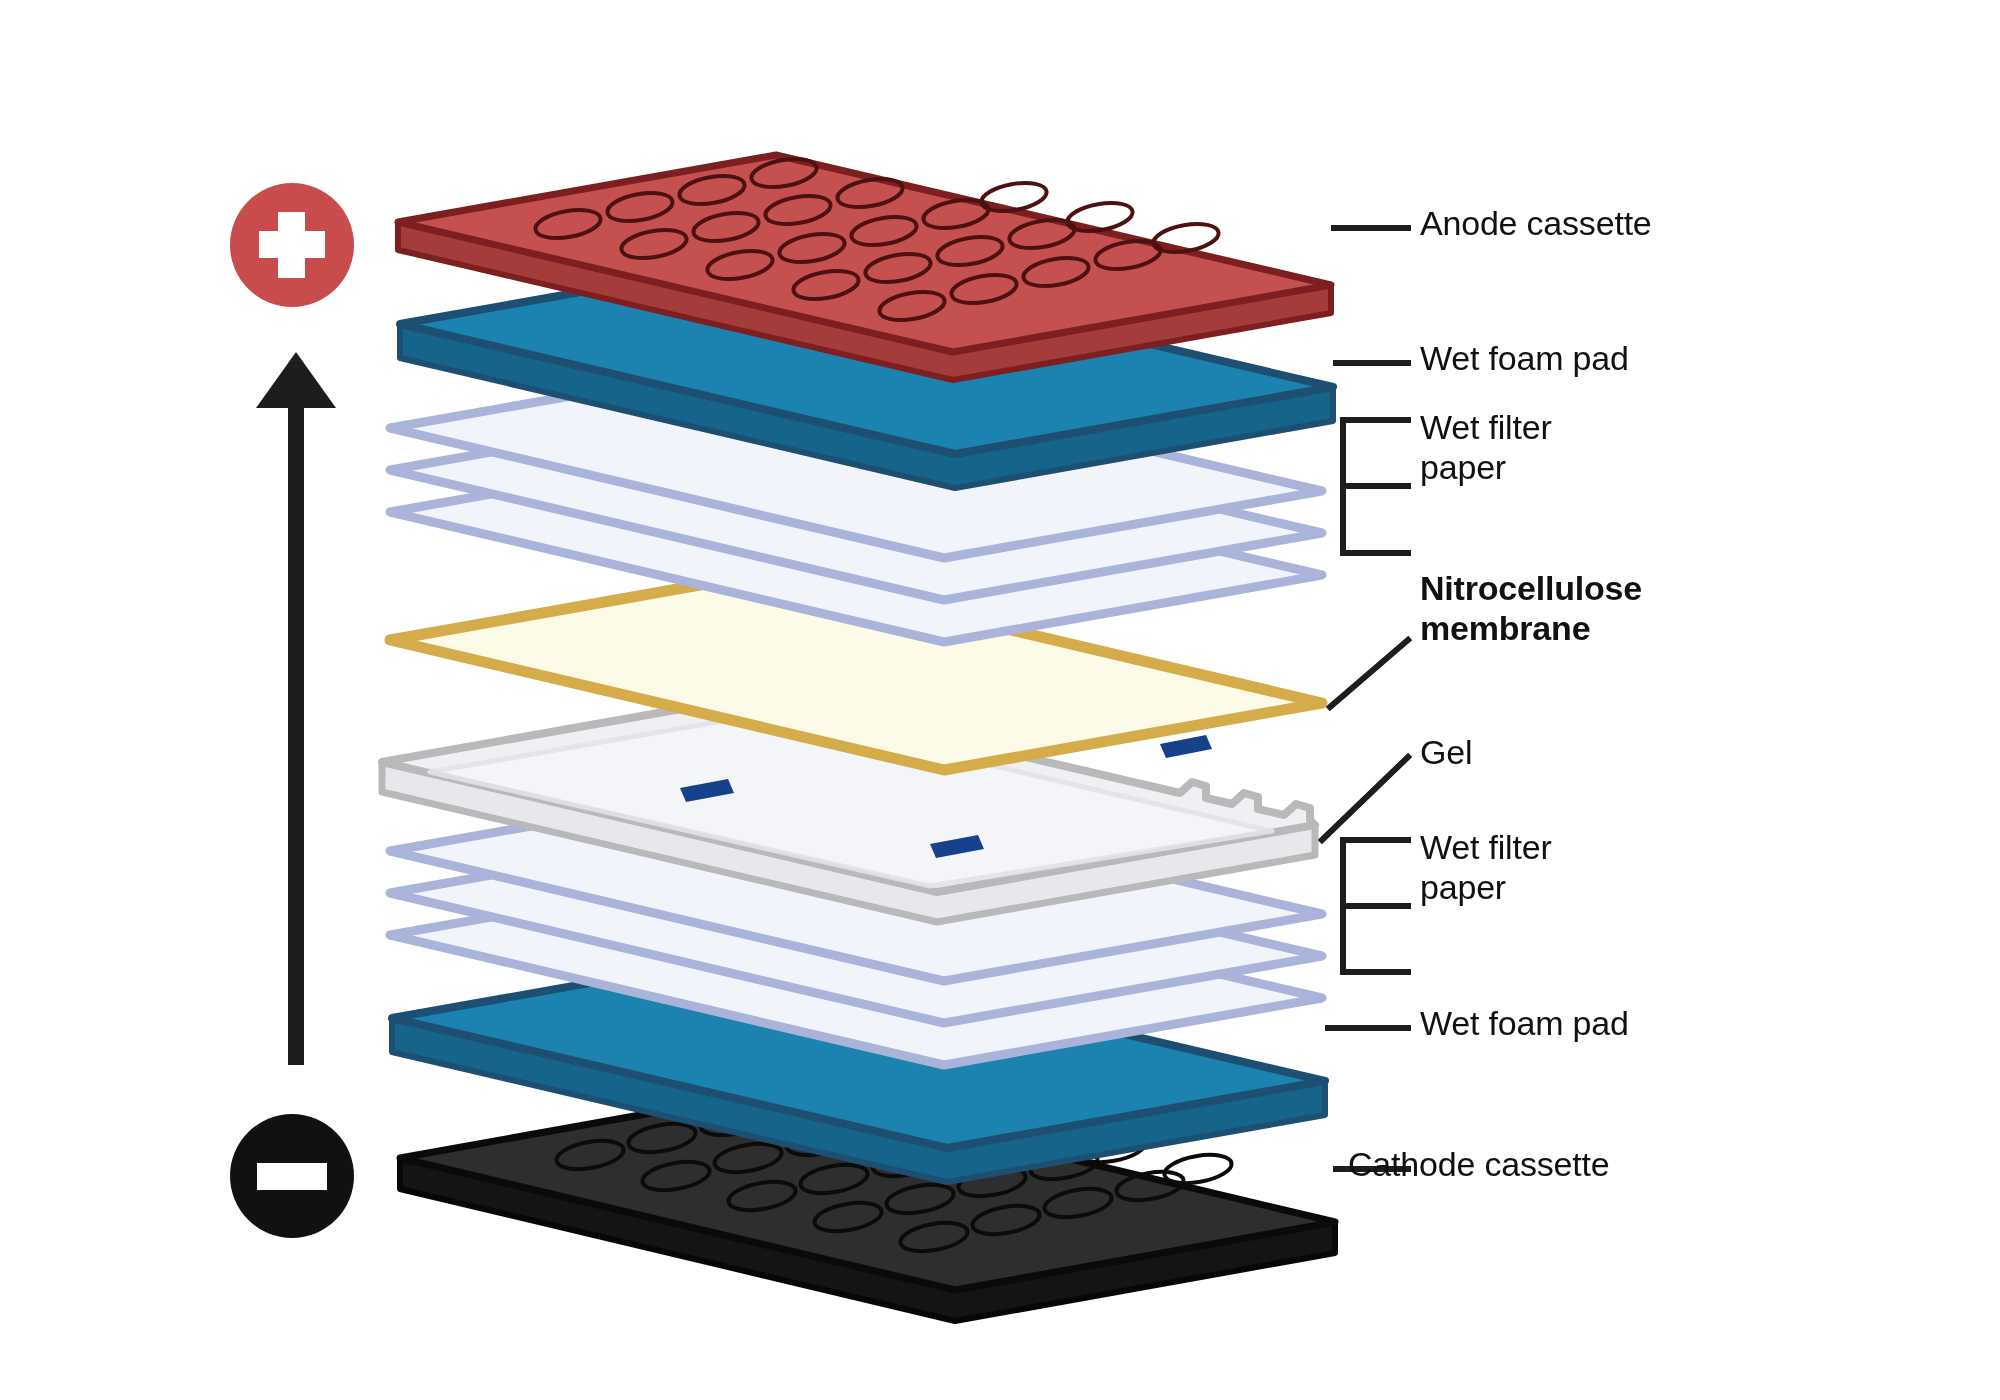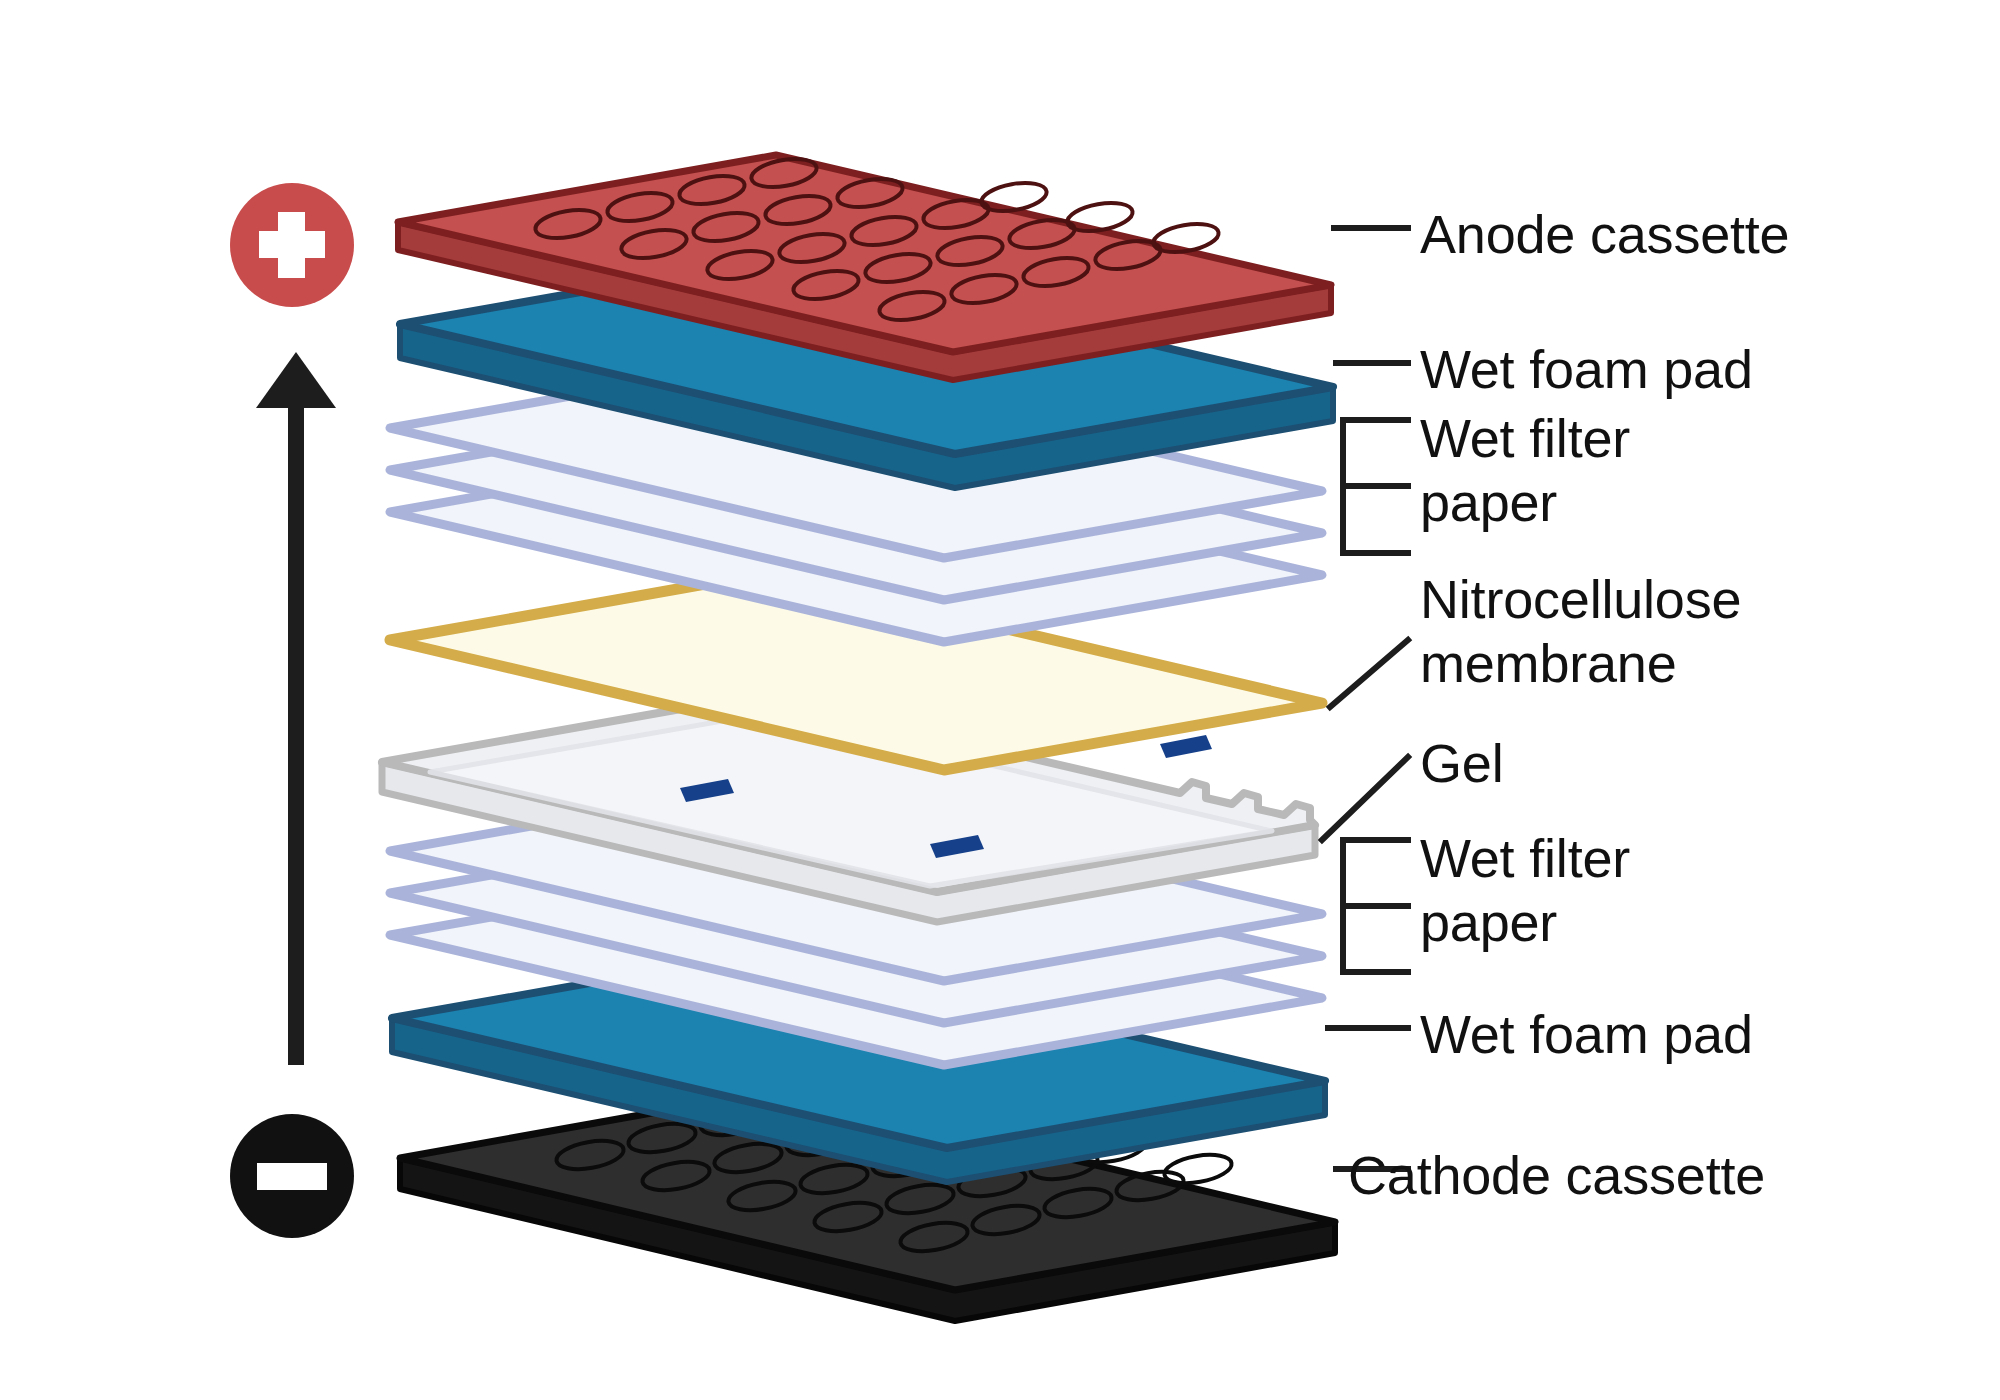--- a/index.html
+++ b/index.html
@@ -22,21 +22,21 @@
   #diagram {
     position: absolute;
     left: 0;
     top: 0;
     width: 2000px;
     height: 1400px;
   }
   .lbl {
     position: absolute;
     font-family: "Liberation Sans", sans-serif;
-    font-size: 54px;
+    font-size: 34px;
     line-height: 1.18;
     color: #111111;
     white-space: pre-line;
     letter-spacing: -0.2px;
   }
 </style>
 </head>
 <body>
 
 <div id="stage">
@@ -217,21 +217,21 @@
 
   </svg>
 
   <div class="lbl" style="left:1420px; top:203px;">Anode cassette</div>
 
   <div class="lbl" style="left:1420px; top:338px;">Wet foam pad</div>
 
   <div class="lbl" style="left:1420px; top:407px;">Wet filter
 paper</div>
 
-  <div class="lbl" style="left:1420px; top:568px;">Nitrocellulose
+  <div class="lbl" style="left:1420px; top:568px;font-weight:bold;">Nitrocellulose
 membrane</div>
 
   <div class="lbl" style="left:1420px; top:732px;">Gel</div>
 
   <div class="lbl" style="left:1420px; top:827px;">Wet filter
 paper</div>
 
   <div class="lbl" style="left:1420px; top:1003px;">Wet foam pad</div>
 
   <div class="lbl" style="left:1348px; top:1144px;">Cathode cassette</div>

